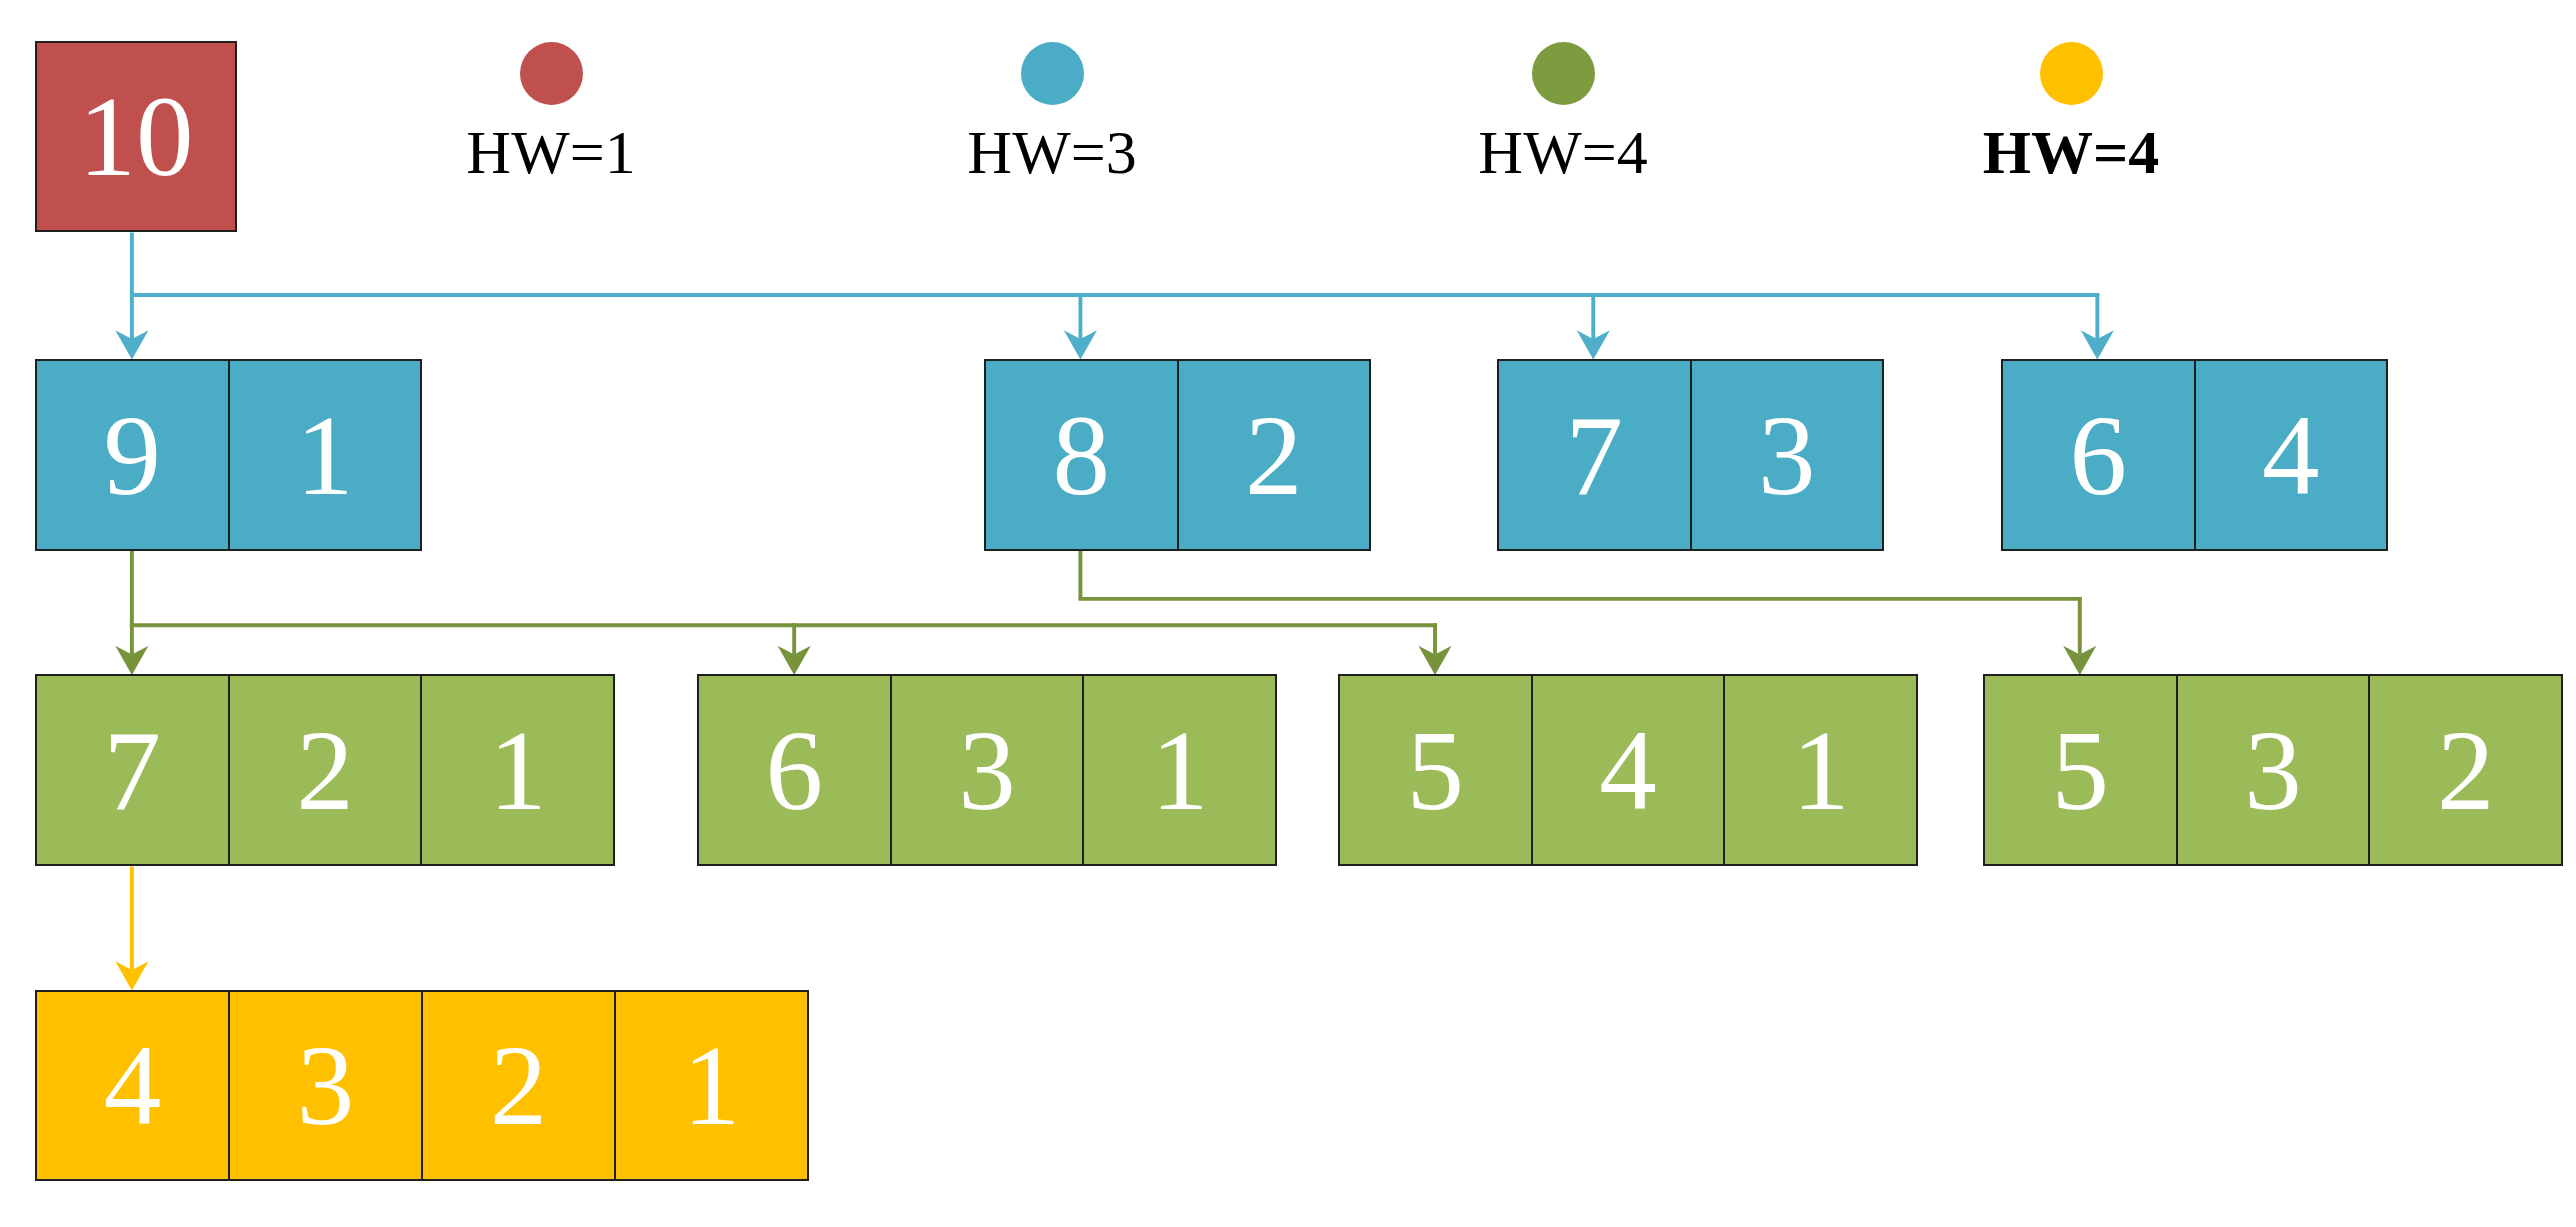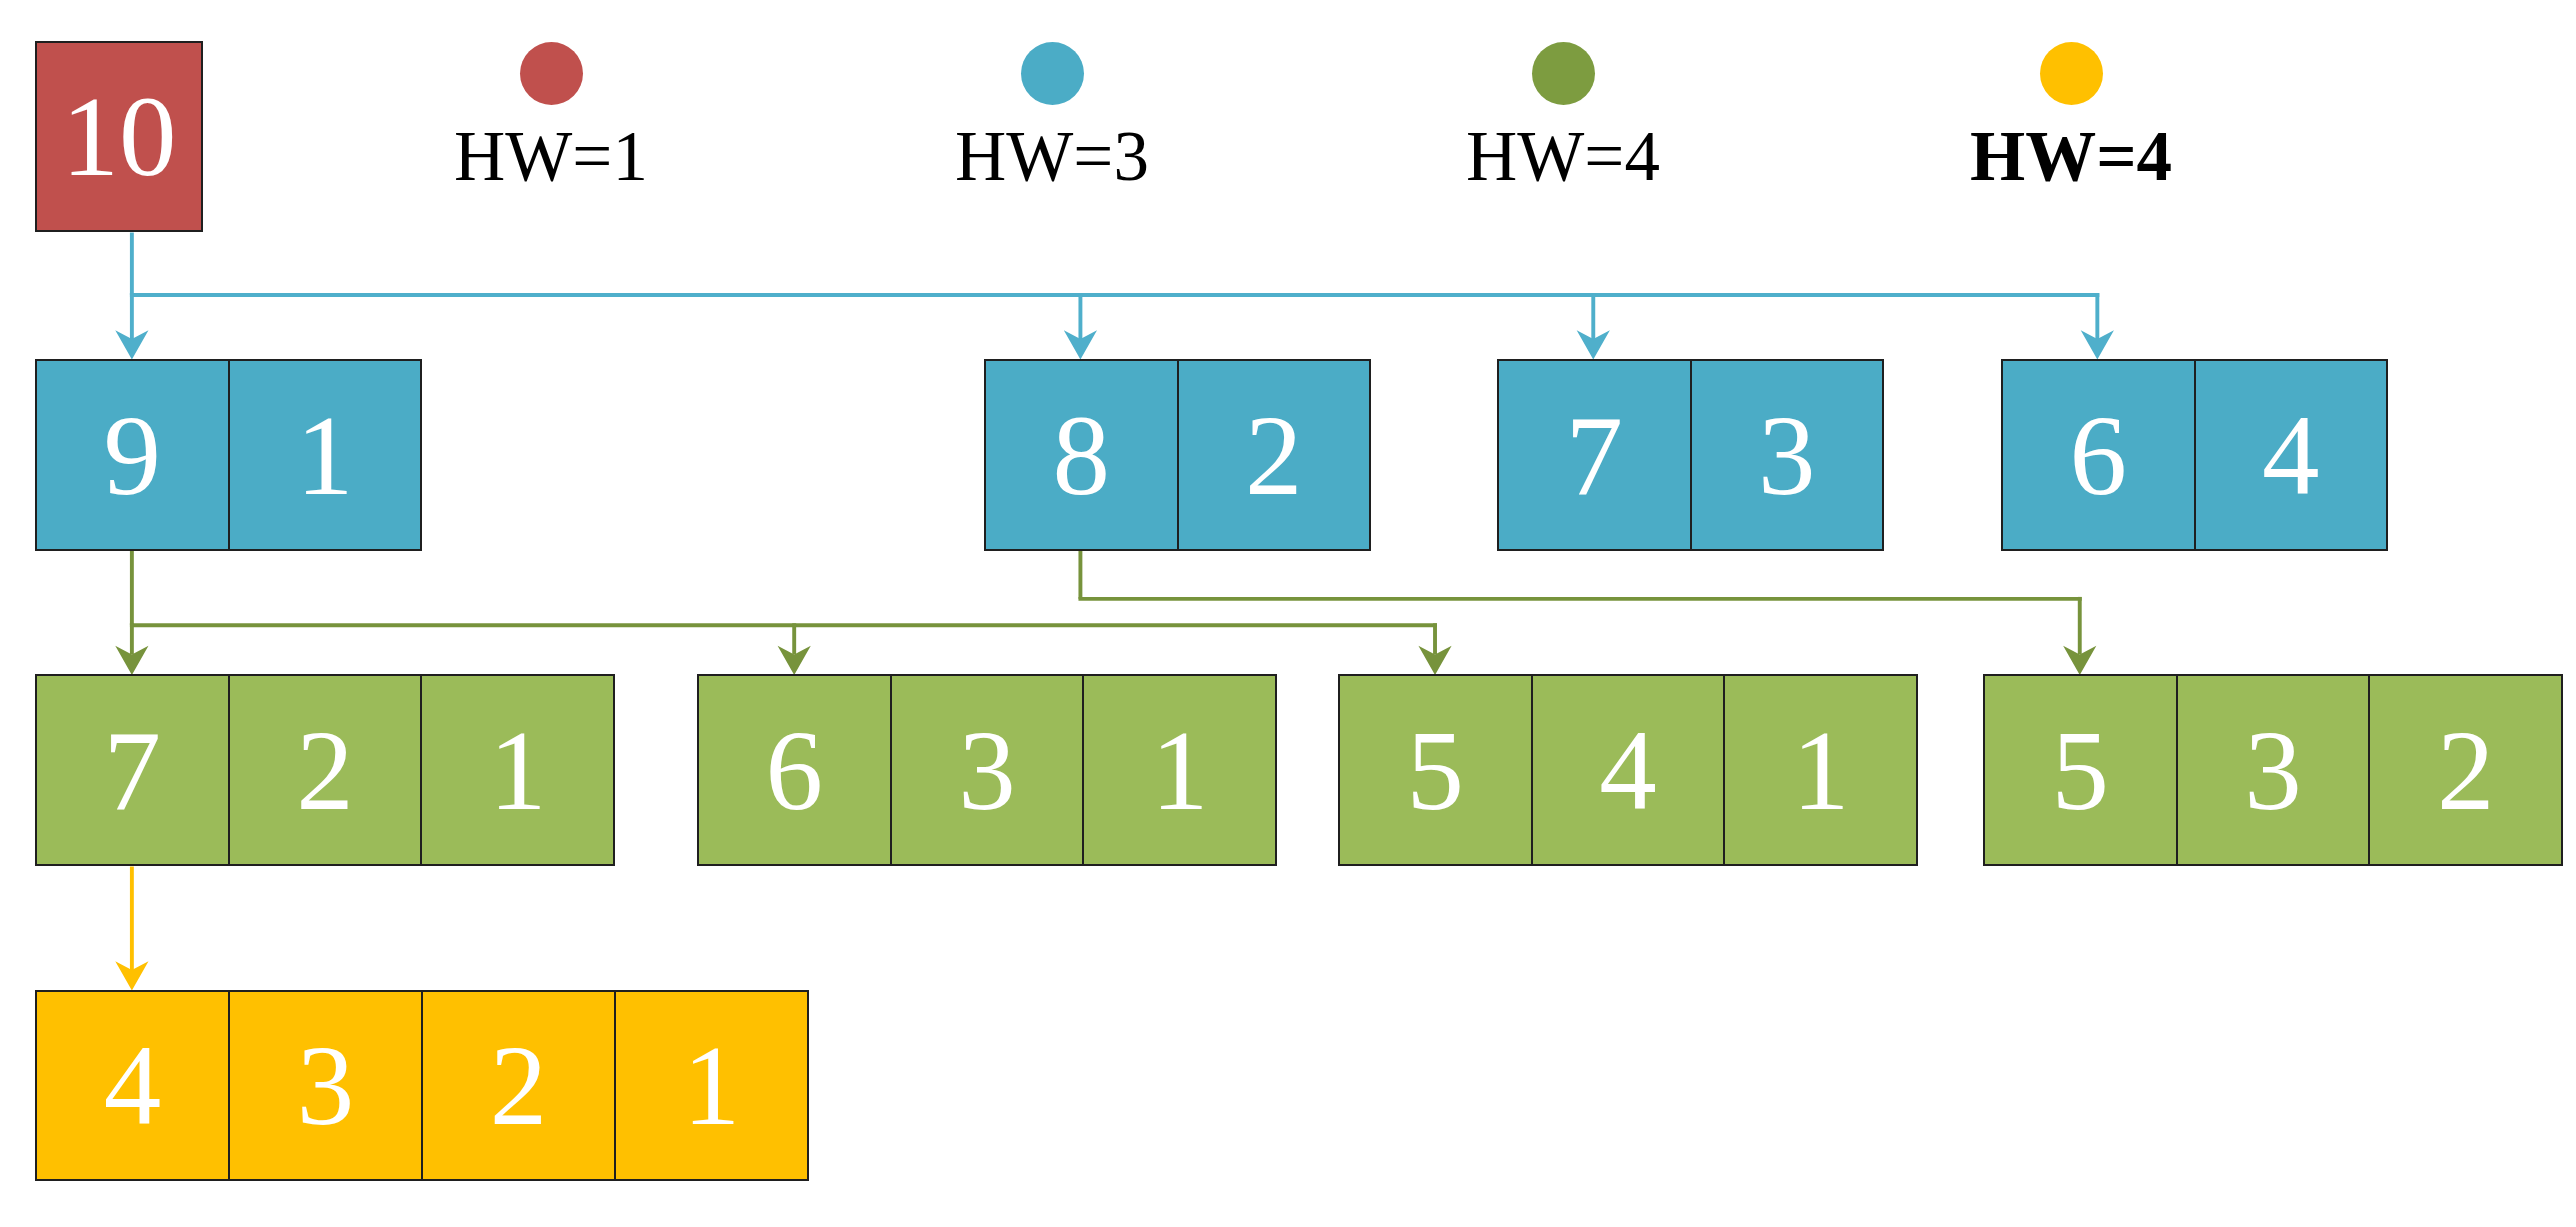--- a/index.html
+++ b/index.html
@@ -23,21 +23,21 @@
     z-index: 1;
   }
   #legend { position: absolute; left: 0; top: 0; width: 100%; z-index: 2; }
   .legend-dot {
     position: absolute;
     border-radius: 50%;
   }
   .legend-label {
     position: absolute;
     transform: translateX(-50%);
-    font-size: 71px;
+    font-size: 62px;
     line-height: 1;
     color: #000000;
     white-space: nowrap;
   }
   #nodes { position: absolute; left: 0; top: 0; z-index: 2; }
   .node {
     position: absolute;
     display: flex;
     box-sizing: border-box;
     border: 2px solid #1f1f1f;
@@ -89,21 +89,21 @@
       <div class="legend-dot" style="left: 520px; top: 42px; width: 63px; height: 63px; background: rgb(192, 80, 77);"></div>
       <div class="legend-label" style="left: 551px; top: 121px;">HW=1</div>
       <div class="legend-dot" style="left: 1021px; top: 42px; width: 63px; height: 63px; background: rgb(75, 172, 198);"></div>
       <div class="legend-label" style="left: 1052px; top: 121px;">HW=3</div>
       <div class="legend-dot" style="left: 1532px; top: 42px; width: 63px; height: 63px; background: rgb(125, 156, 64);"></div>
       <div class="legend-label" style="left: 1563px; top: 121px;">HW=4</div>
       <div class="legend-dot" style="left: 2040px; top: 42px; width: 63px; height: 63px; background: rgb(255, 192, 0);"></div>
       <div class="legend-label" style="left: 2071px; top: 121px; font-weight: bold;">HW=4</div>
     </div>
   <div id="nodes">
-      <div class="node" style="left: 35px; top: 41px; width: 168px; height: 191px; background: rgb(192, 80, 77);">
+      <div class="node" style="left: 35px; top: 41px; width: 202px; height: 191px; background: rgb(192, 80, 77);">
         <div class="cell">10</div>
       </div>
       <div class="node" style="left: 35px; top: 359px; width: 387px; height: 192px; background: rgb(75, 172, 198);">
         <div class="cell">9</div>
         <div class="cell">1</div>
       </div>
       <div class="node" style="left: 984px; top: 359px; width: 387px; height: 192px; background: rgb(75, 172, 198);">
         <div class="cell">8</div>
         <div class="cell">2</div>
       </div>

